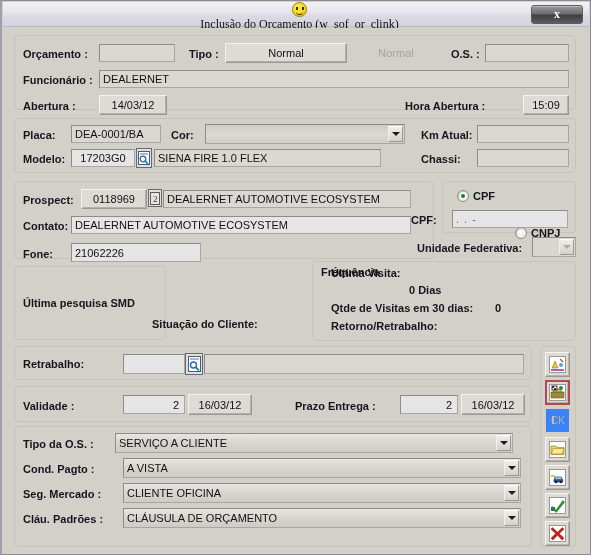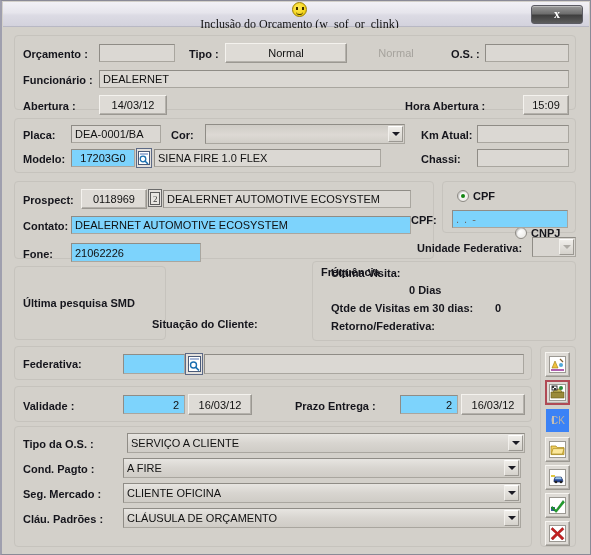--- a/index.html
+++ b/index.html
@@ -79,21 +79,21 @@
     position:absolute;
     background:#dbd8d3;
     border:1px solid #a9a69f;
     border-top-color:#8f8c86; border-left-color:#8f8c86;
     font-size:11px; color:#111;
     display:flex; align-items:center;
     padding:0 3px;
     overflow:hidden; white-space:nowrap;
   }
   
-  .fld.white { background:#7dd3fc; }
+  .fld.white { background:#e5e5e5; }
   .fld.ralign { justify-content:flex-end; padding-right:5px; }
   .fld.calign { justify-content:center; }
 
   
   .box3d {
     position:absolute;
     background:#dedbd6;
     border:1px solid #9b9892;
     border-top-color:#f4f2ee; border-left-color:#f4f2ee;
     box-shadow:inset -1px -1px 0 #b4b1ab;
@@ -280,25 +280,25 @@
     </div>
 
     <div class="lbl" style="left:148px; top:290px;">Situação do Cliente:</div>
 
     <div class="panel" style="left:308px; top:233px; width:264px; height:80px;">
       <div class="lbl" style="left:8px; top:4px;">Frequência</div>
       <div class="lbl" style="left:18px; top:5px;">Última Visita:</div>
       <div class="lbl" style="left:96px; top:22px;">0 Dias</div>
       <div class="lbl" style="left:18px; top:40px;">Qtde de Visitas em 30 dias:</div>
       <div class="lbl" style="left:182px; top:40px;">0</div>
-      <div class="lbl" style="left:18px; top:58px;">Retorno/Federativa:</div>
+      <div class="lbl" style="left:18px; top:58px;">Retorno/Retrabalho:</div>
     </div>
 
     <div class="panel" style="left:10px; top:318px; width:518px; height:34px;">
-      <div class="lbl" style="left:8px; top:11px;">Federativa:</div>
+      <div class="lbl" style="left:8px; top:11px;">Retrabalho:</div>
       <div class="fld white" style="left:108px; top:7px; width:62px; height:20px;"></div>
       <div class="lookup" style="left:170px; top:6px; width:18px; height:22px;">
         <svg width="13" height="16" viewBox="0 0 13 16">
           <rect x="0.5" y="0.5" width="12" height="15" fill="#ffffff" stroke="#4a5a78"></rect>
           <rect x="2" y="2" width="9" height="2" fill="#a8b8d8"></rect>
           <circle cx="5.5" cy="9" r="3" fill="none" stroke="#1a6fb0" stroke-width="1.4"></circle>
           <line x1="7.6" y1="11.2" x2="11" y2="14.5" stroke="#1a6fb0" stroke-width="1.7"></line>
         </svg>
       </div>
       <div class="fld" style="left:189px; top:7px; width:320px; height:20px;"></div>
@@ -310,28 +310,28 @@
       <div class="box3d" style="left:173px; top:7px; width:64px; height:21px;">16/03/12</div>
 
       <div class="lbl" style="left:280px; top:13px;">Prazo Entrega :</div>
       <div class="fld white ralign" style="left:385px; top:8px; width:58px; height:19px;">2</div>
       <div class="box3d" style="left:446px; top:7px; width:64px; height:21px;">16/03/12</div>
     </div>
 
     <div class="panel" style="left:10px; top:398px; width:518px; height:121px;">
 
       <div class="lbl" style="left:8px; top:11px;">Tipo da O.S. :</div>
-      <div class="combo" style="left:112px; top:6px; width:398px; height:20px;">
+      <div class="combo" style="left:100px; top:6px; width:398px; height:20px;">
         <span>SERVIÇO A CLIENTE</span>
         <span class="arrow"></span>
       </div>
 
       <div class="lbl" style="left:8px; top:36px;">Cond. Pagto :</div>
       <div class="combo" style="left:108px; top:31px; width:398px; height:20px;">
-        <span>A FIRE</span>
+        <span>A VISTA</span>
         <span class="arrow"></span>
       </div>
 
       <div class="lbl" style="left:8px; top:61px;text-align:right;">Seg. Mercado :</div>
       <div class="combo" style="left:108px; top:56px; width:398px; height:20px;">
         <span>CLIENTE OFICINA</span>
         <span class="arrow"></span>
       </div>
 
       <div class="lbl" style="left:8px; top:86px;">Cláu. Padrões :</div>

